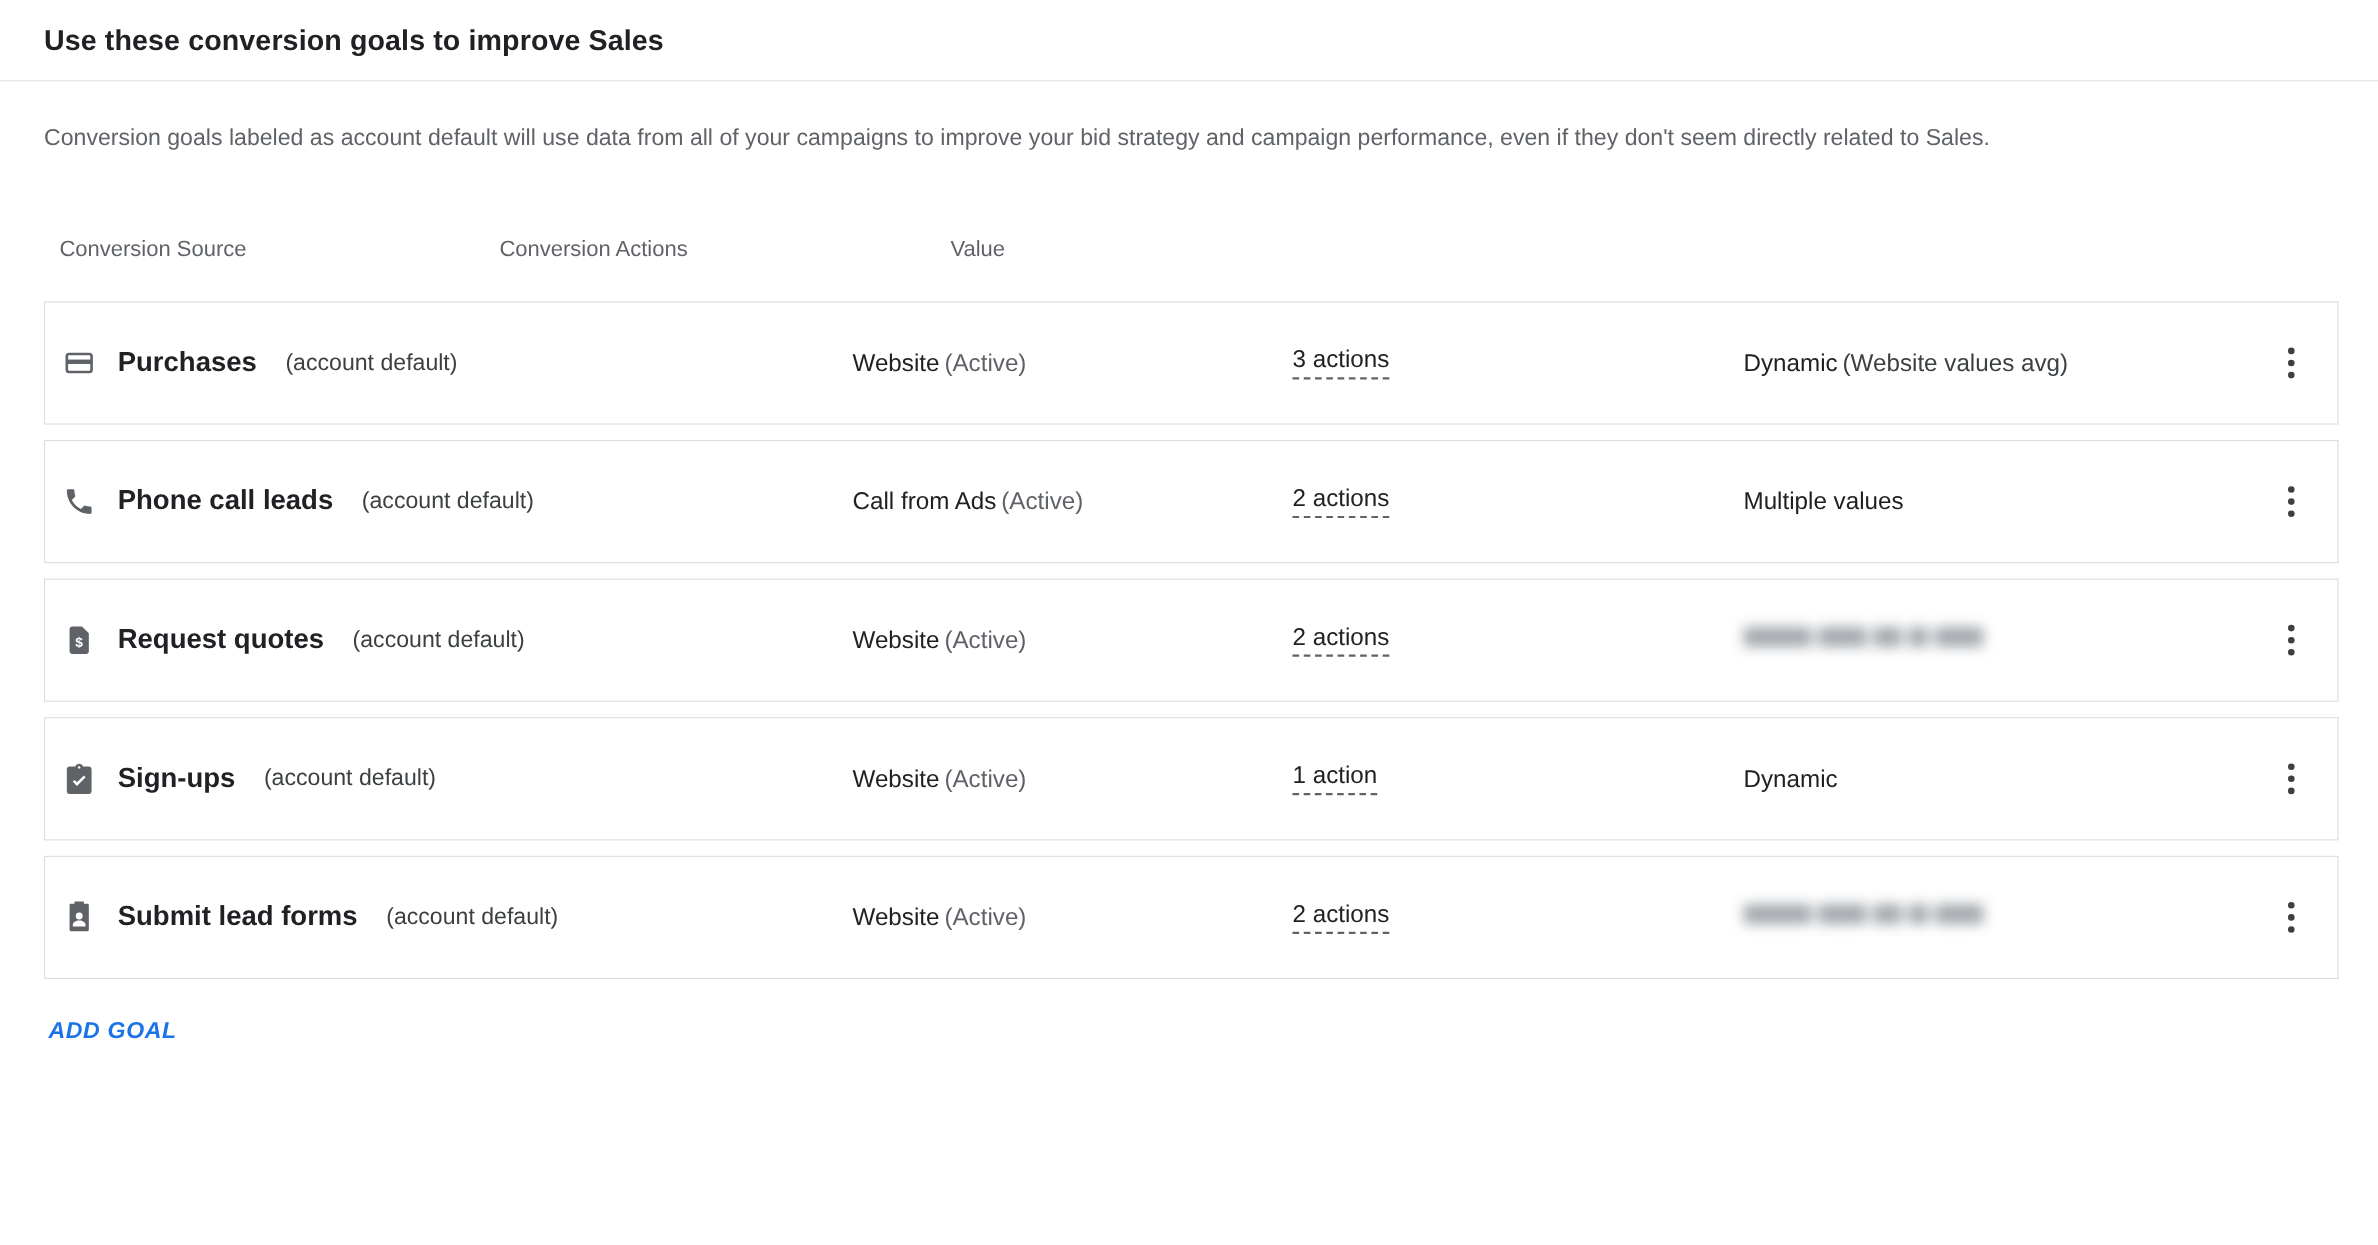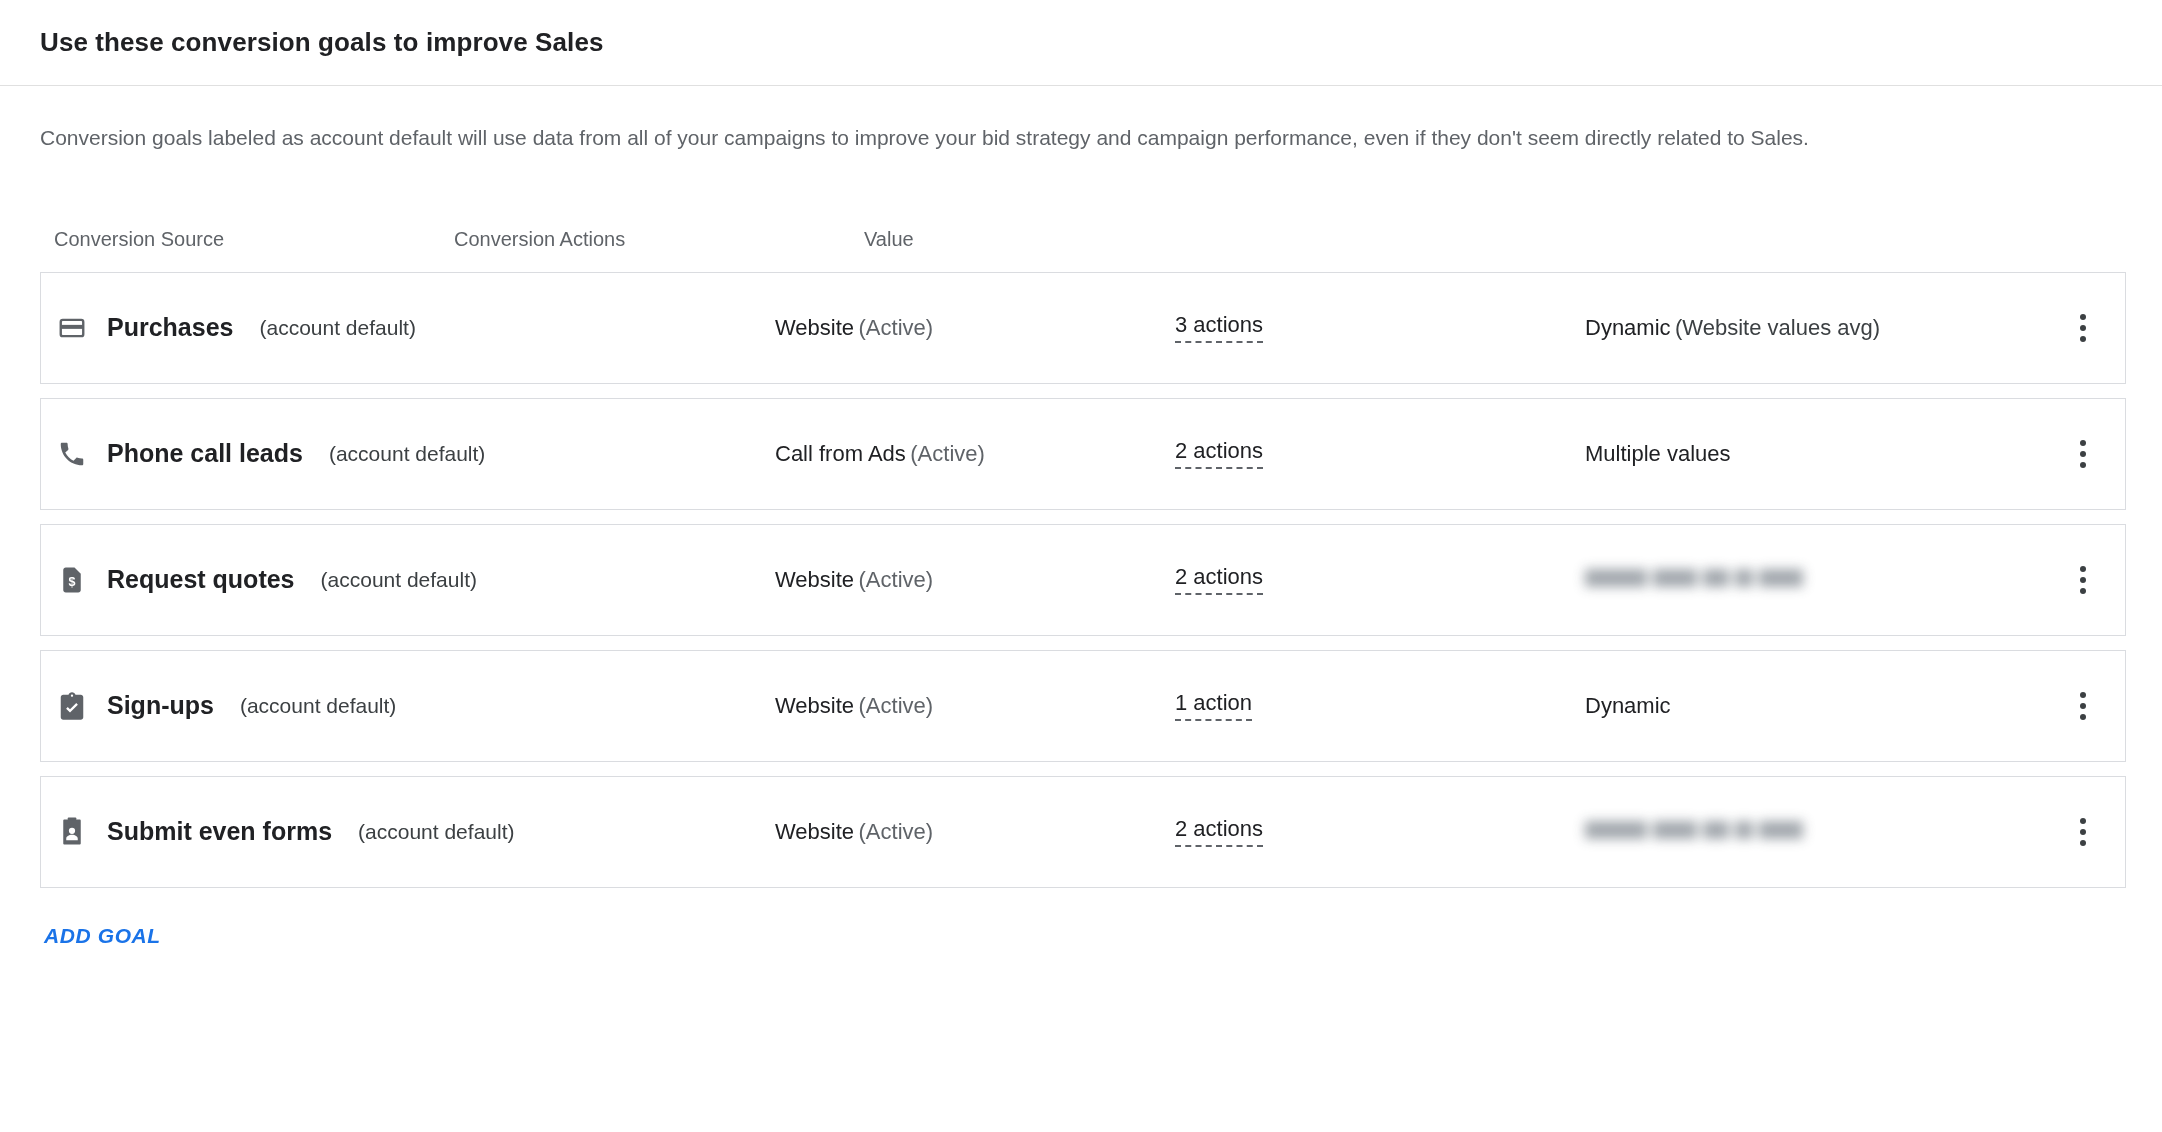--- a/index.html
+++ b/index.html
@@ -20,21 +20,21 @@
   .card {
     width: 2162px;
     height: 1132px;
     background: #fff;
     box-sizing: border-box;
     position: relative;
   }
 
   
   .card-header {
-    height: 86px;
+    height: 74px;
     box-sizing: border-box;
     padding: 0 40px;
     display: flex;
     align-items: center;
     border-bottom: 1px solid #e0e0e0;
   }
   .card-title {
     font-size: 26px;
     font-weight: bold;
     color: #202124;
@@ -73,21 +73,21 @@
     padding: 0 0 0 14px;
     height: 44px;
   }
   .table-head .th {
     font-size: 20px;
     color: #5f6368;
     font-weight: normal;
   }
   .table-head .col-goal { padding-left: 0; }
 
-  .rows { margin-top: 10px; }
+  .rows { margin-top: 24px; }
 
   .goal-row {
     display: flex;
     align-items: center;
     height: 112px;
     border: 1px solid #dadce0;
     box-sizing: border-box;
     background: #fff;
     margin-bottom: 14px;
     padding-left: 14px;
@@ -364,21 +364,21 @@
         <div class="goal-row">
           <div class="goal-cell col-goal">
             <span class="goal-icon">
               <svg width="30" height="30" viewBox="0 0 24 24">
                 <path fill="#5f6368" d="M18 2H6c-.6 0-1 .4-1 1v18c0 .6.4 1 1 1h12c.6 0 1-.4 1-1V3c0-.6-.4-1-1-1z"></path>
                 <rect x="8.6" y="0.4" width="6.8" height="2.6" rx="0.6" fill="#5f6368"></rect>
                 <circle cx="12" cy="11" r="2.5" fill="#ffffff"></circle>
                 <path fill="#ffffff" d="M12 14.2c-2.6 0-4.6 1.5-4.6 3v1.4h9.2V17.2c0-1.5-2-3-4.6-3z"></path>
               </svg>
             </span>
-            <span class="goal-name">Submit even forms</span>
+            <span class="goal-name">Submit lead forms</span>
             <span class="goal-sub">(account default)</span>
           </div>
           <div class="col-source">
             <span class="source-text">Website</span>
             <span class="source-text source-state">(Active)</span>
           </div>
           <div class="col-acts">
             <span class="actions-link">2 actions</span>
           </div>
           <div class="col-value">

